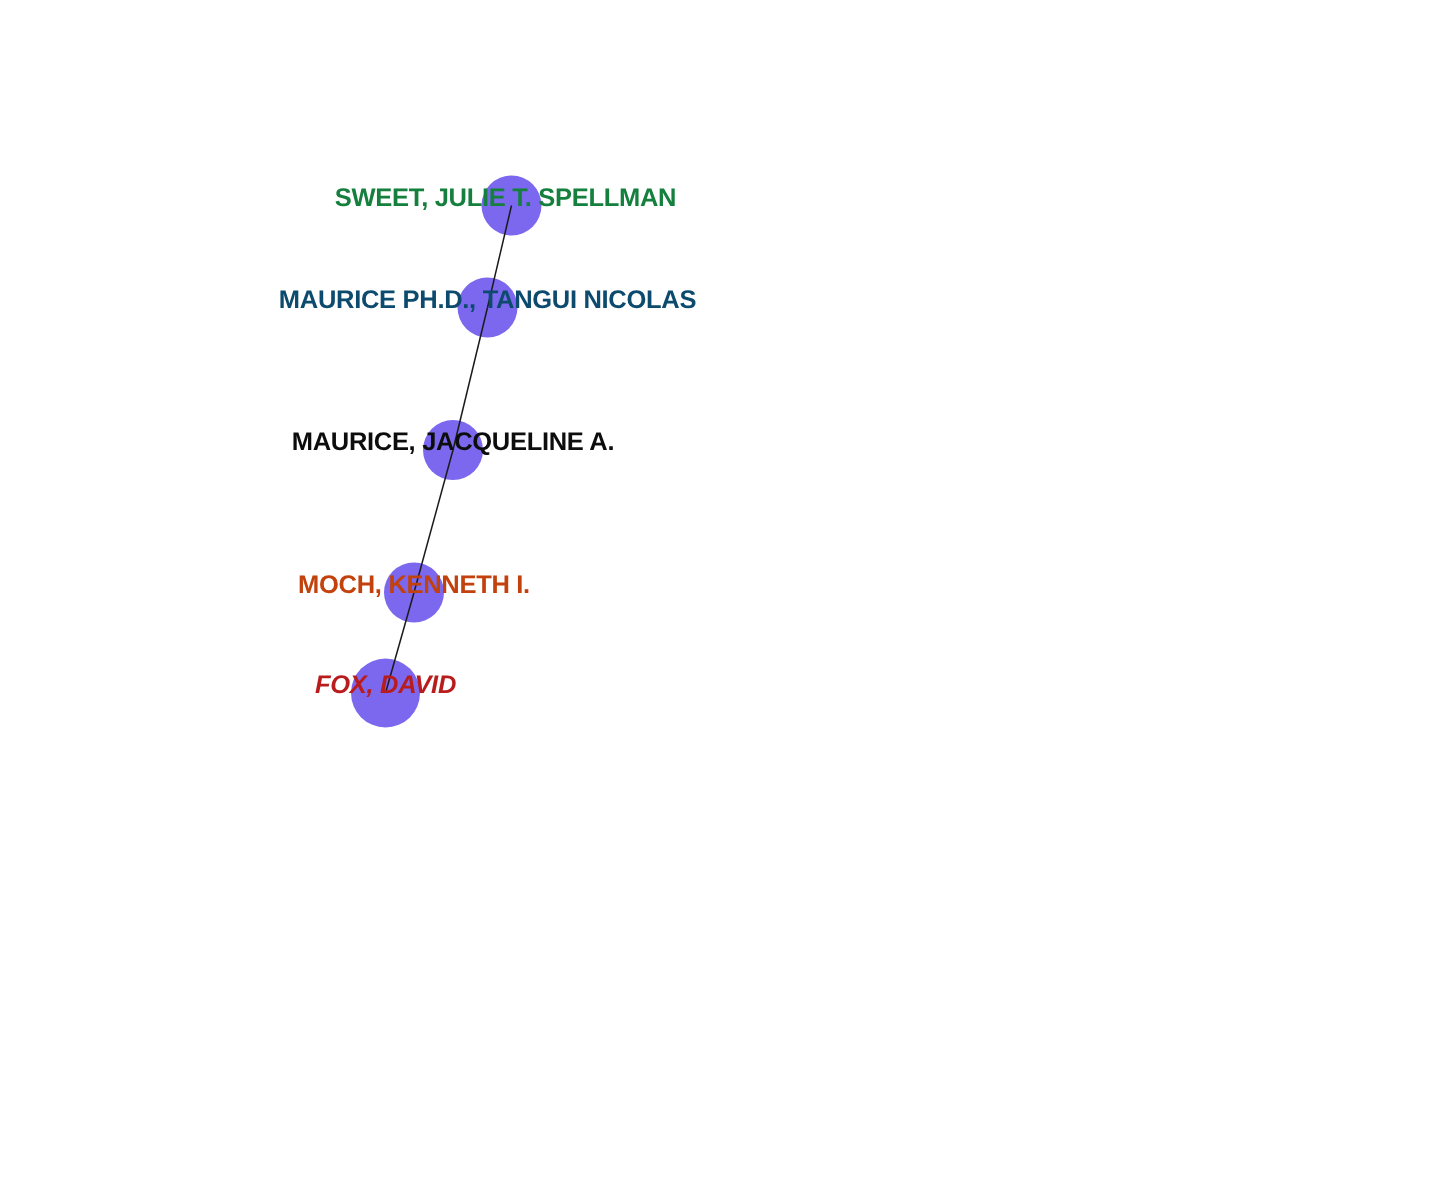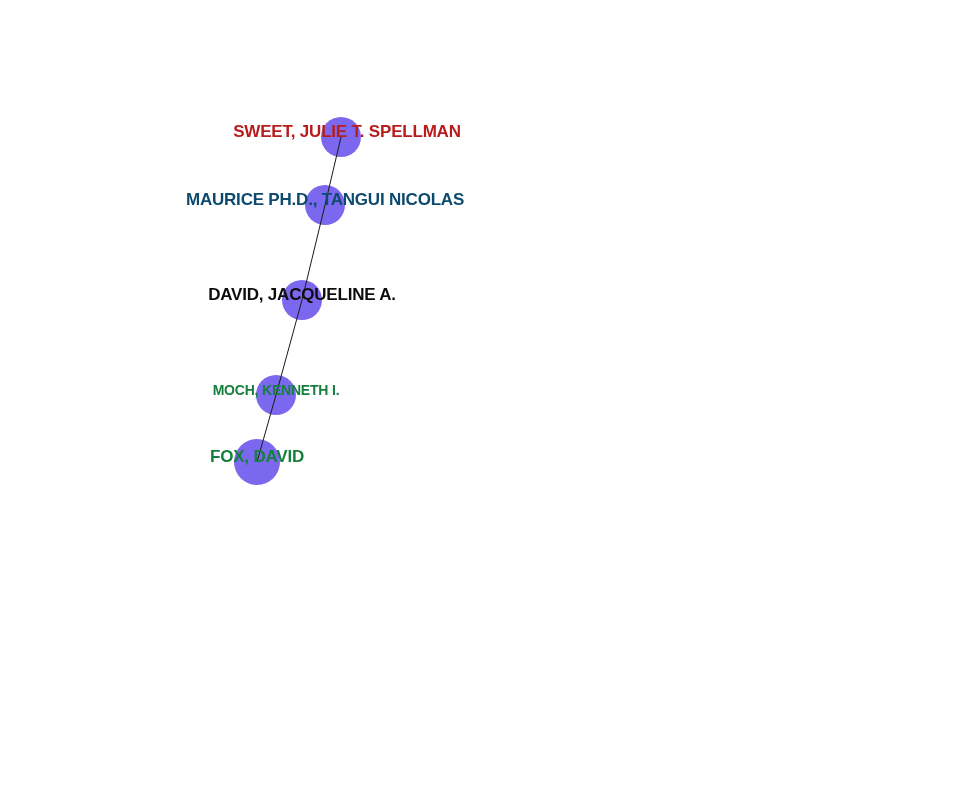--- a/index.html
+++ b/index.html
@@ -38,19 +38,19 @@
         <circle cx="257" cy="462" r="23" fill="#7b68ee"></circle>
       </g>
     <g id="edges-layer">
         <line x1="341" y1="137" x2="325" y2="205" stroke="#1a1a1a" stroke-width="1"></line>
         <line x1="325" y1="205" x2="302" y2="300" stroke="#1a1a1a" stroke-width="1"></line>
         <line x1="302" y1="300" x2="276" y2="395" stroke="#1a1a1a" stroke-width="1"></line>
         <line x1="276" y1="395" x2="257" y2="462" stroke="#1a1a1a" stroke-width="1"></line>
       </g>
   </svg>
   <div id="labels-layer">
-      <div class="node-label" style="left: 347px; top: 132px; color: #b91c1c; font-size: 17px;">SWEET, JULIE T. SPELLMAN</div>
+      <div class="node-label" style="left: 337px; top: 132px; color: #15803d; font-size: 17px;">SWEET, JULIE T. SPELLMAN</div>
       <div class="node-label" style="left: 325px; top: 200px; color: #0c4a6e; font-size: 17px;">MAURICE PH.D., TANGUI NICOLAS</div>
-      <div class="node-label" style="left: 302px; top: 295px; color: rgb(13, 13, 13); font-size: 17px;">DAVID, JACQUELINE A.</div>
-      <div class="node-label" style="left: 276px; top: 390px; color: #15803d; font-size: 14px;">MOCH, KENNETH I.</div>
-      <div class="node-label" style="left: 257px; top: 457px; color: #15803d; font-size: 17px;">FOX, DAVID</div>
+      <div class="node-label" style="left: 302px; top: 295px; color: rgb(13, 13, 13); font-size: 17px;">MAURICE, JACQUELINE A.</div>
+      <div class="node-label" style="left: 276px; top: 390px; color: #c2410c; font-size: 17px;">MOCH, KENNETH I.</div>
+      <div class="node-label" style="left: 257px; top: 457px; color: #b91c1c; font-size: 17px; font-style: italic;">FOX, DAVID</div>
     </div>
 </div>
 
 </body></html>

